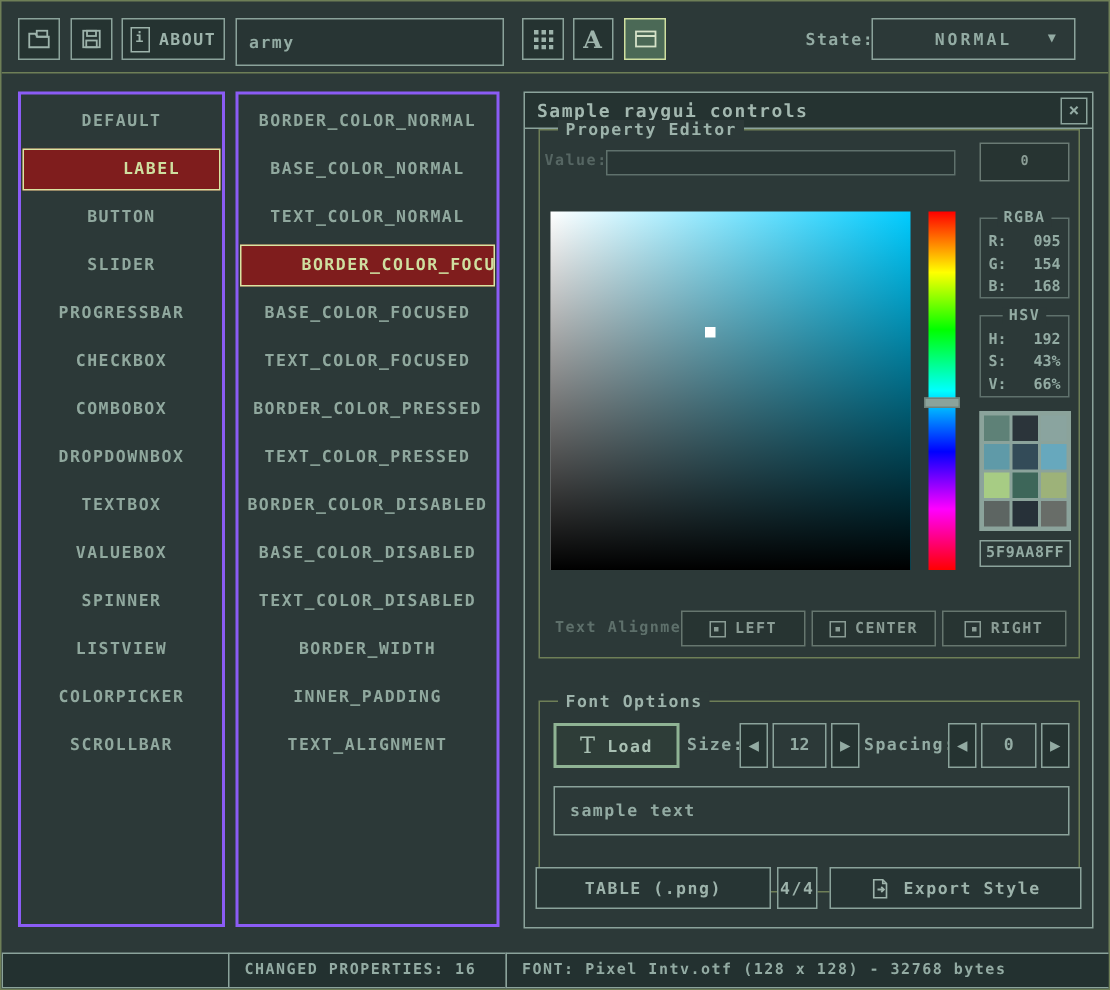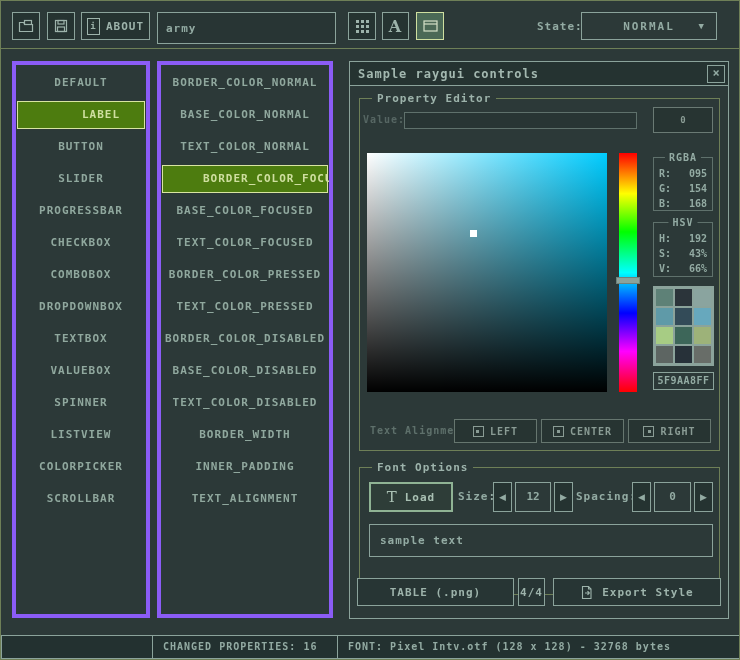--- a/index.html
+++ b/index.html
@@ -30,42 +30,42 @@
   .state-label { position:absolute; left:536px; top:19px; font:bold 11px "DejaVu Sans Mono",monospace;
     color:#93ABA3; letter-spacing:1px; }
   .dropdown {
     position:absolute; left:580px; top:11px; width:136px; height:28px; box-sizing:border-box;
     border:1px solid #8BA39B; color:#93ABA3; cursor:pointer;
     display:flex; align-items:center; justify-content:center;
     font:bold 11px "DejaVu Sans Mono",monospace; letter-spacing:2px;
   }
   .dd-arrow { position:absolute; right:10px; top:8px; font-size:9px; color:#93ABA3; }
   
-  .list { position:absolute; top:60px; border:4px solid #8b5cf6; box-sizing:border-box; padding-top:4px; overflow:hidden; }
+  .list { position:absolute; top:60px; border:2px solid #8b5cf6; box-sizing:border-box; padding-top:4px; overflow:hidden; }
   .list-controls { left:11px; width:138px; height:557px; }
   .list-props { left:156px; width:176px; height:557px; }
   .list-item {
     height:28px; margin:0 1px 4px 1px; box-sizing:border-box; border:1px solid transparent;
     text-align:center; font:bold 11px/26px "DejaVu Sans Mono",monospace; letter-spacing:1px;
     color:#90A89E; cursor:pointer; white-space:nowrap;
   }
-  .list-item.selected { background:#4d7c0f; border-color:#D9E5A2; color:#CFDFA0;padding-left:40px; }
+  .list-item.selected { background:#7f1d1d; border-color:#D9E5A2; color:#CFDFA0;padding-left:40px; }
   
   .window { position:absolute; left:348px; top:60px; width:380px; height:558px; box-sizing:border-box;
     border:1px solid #8BA39B; }
   .titlebar { height:24px; background:#253331; border-bottom:1px solid #8BA39B;
     display:flex; align-items:center; padding:0 3px 0 8px; box-sizing:border-box; }
   .titlebar-text { color:#A3B8B0; font:bold 12px "DejaVu Sans Mono",monospace; letter-spacing:1px; }
   .close-btn { margin-left:auto; width:18px; height:18px; box-sizing:border-box; border:1px solid #8BA39B;
     background:transparent; color:#93ABA3; font:bold 12px/15px "DejaVu Sans Mono",monospace;
     text-align:center; cursor:pointer; padding:0; }
   .group { position:absolute; border:1px solid #6E7F57; box-sizing:border-box; }
   .group-label { position:absolute; top:-7px; left:12px; background:#2C3938; padding:0 5px;
     font:bold 11px "DejaVu Sans Mono",monospace; color:#9DB3AB; letter-spacing:1px; }
-  .prop-group { left:9px; top:36px; width:361px; height:353px; }
+  .prop-group { left:9px; top:24px; width:361px; height:353px; }
   .font-group { left:9px; top:405px; width:361px; height:128px; }
   
   .value-label { position:absolute; left:3px; top:14px; font:bold 10px/13px "DejaVu Sans Mono",monospace;
     color:#566663; letter-spacing:1px; }
   .value-input { position:absolute; left:44px; top:13px; width:233px; height:17px; box-sizing:border-box;
     background:#283534; border:1px solid #5F716C; color:#93ABA3;
     font:bold 10px "DejaVu Sans Mono",monospace; padding:0 5px; outline:none; }
   .value-btn { position:absolute; left:293px; top:8px; width:60px; height:26px; box-sizing:border-box;
     background:#273432; border:1px solid #6A7A74; color:#8A9C95;
     font:bold 9px "DejaVu Sans Mono",monospace; cursor:pointer; }

